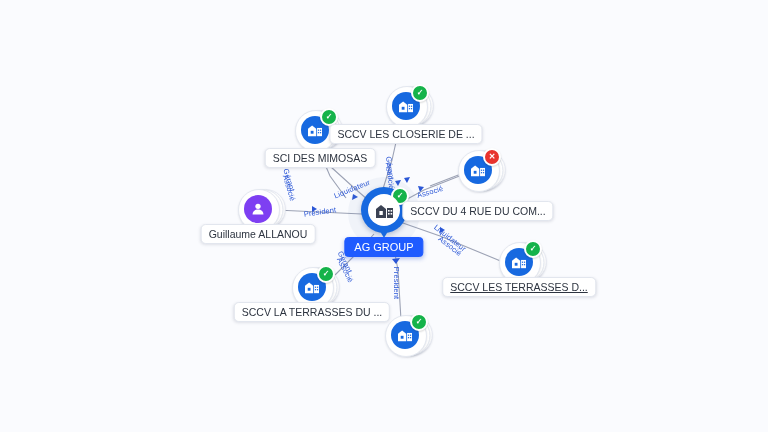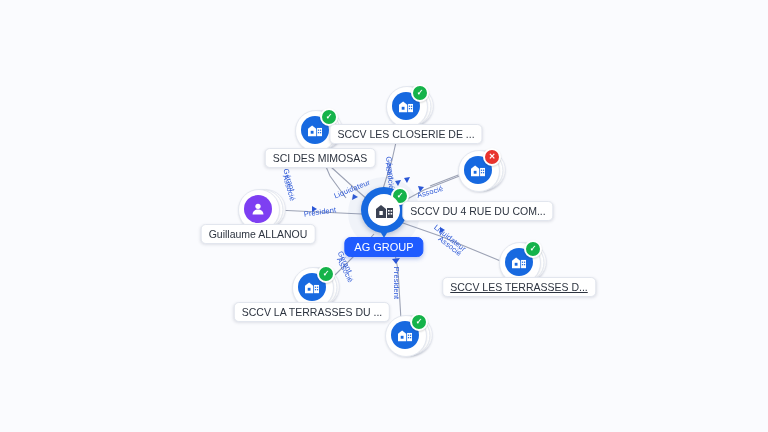--- a/index.html
+++ b/index.html
@@ -267,21 +267,21 @@
           <rect x="13" y="8" width="1.6" height="1.6" fill="#ffffff"></rect>
           <rect x="15.6" y="8" width="1.6" height="1.6" fill="#ffffff"></rect>
           <rect x="13" y="11" width="1.6" height="1.6" fill="#ffffff"></rect>
           <rect x="15.6" y="11" width="1.6" height="1.6" fill="#ffffff"></rect>
           <rect x="4.4" y="9" width="3.4" height="4" fill="#ffffff"></rect>
         </svg>
       </div>
       <div class="badge" style="right:-2px;top:0;">✓</div>
     </div>
   </div>
-  <div class="lbl primary" style="left:384px;top:237px;border-radius:6px;">AG GROUP</div>
+  <div class="lbl primary" style="left:384px;top:237px;">AG GROUP</div>
 
 <div class="lbl" style="left: 320px; top: 148px;">SCI DES MIMOSAS</div>
     <div class="lbl" style="left: 406px; top: 124px;">SCCV LES CLOSERIE DE ...</div>
     <div class="lbl" style="left: 478px; top: 188px; margin-top: 13px;">SCCV DU 4 RUE DU COM...</div>
     <div class="lbl" style="left: 519px; top: 277px; text-decoration: underline;">SCCV LES TERRASSES D...</div>
     <div class="lbl" style="left: 312px; top: 302px;">SCCV LA TERRASSES DU ...</div>
     <div class="lbl" style="left: 258px; top: 224px;">Guillaume ALLANOU</div>
   </div>
 
 </body></html>

